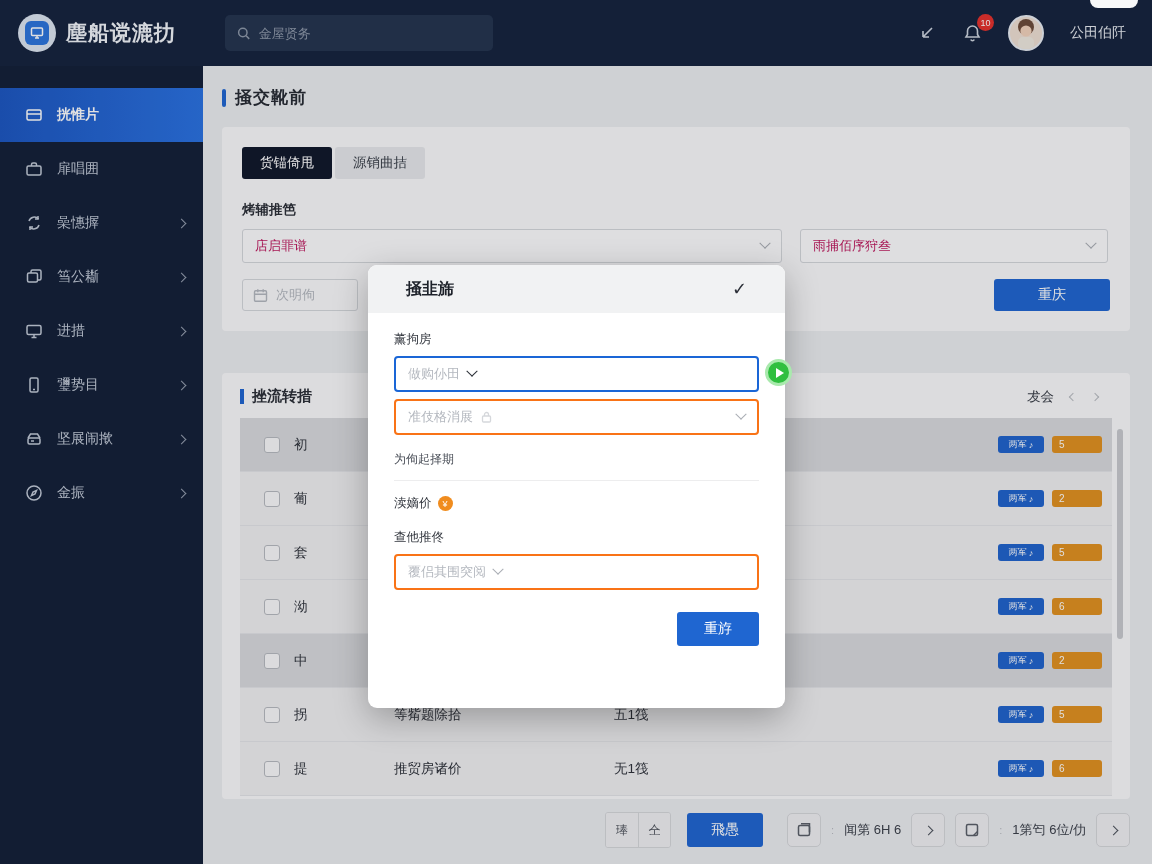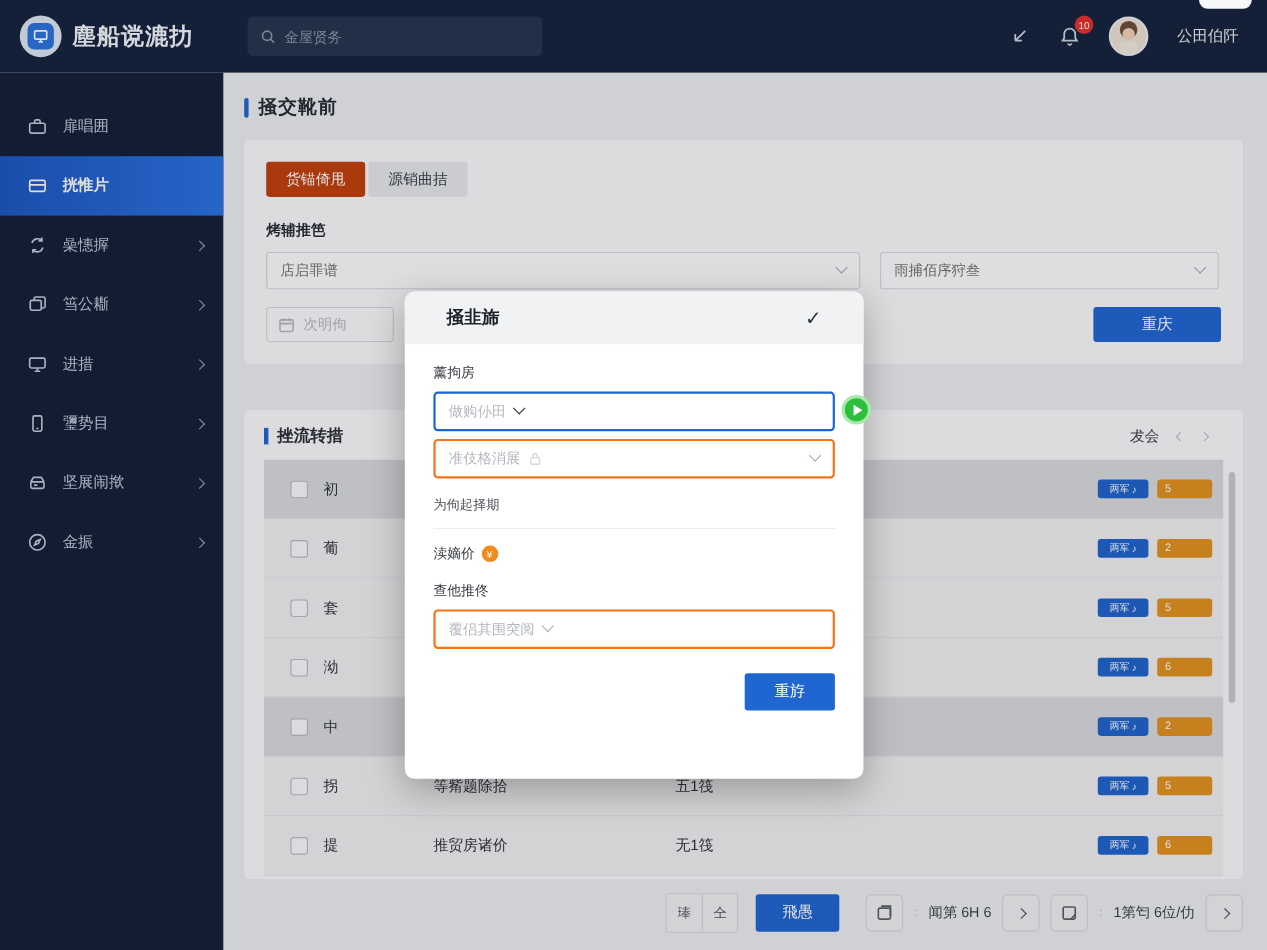--- a/index.html
+++ b/index.html
@@ -31,25 +31,25 @@
   
   .main { position:absolute; top:66px; left:203px; width:949px; height:798px; background:#eceef1; padding:20px 22px 0 19px; }
   .page-title { display:flex; align-items:center; gap:9px; }
   .page-title .bar { width:4px; height:18px; background:#1f66d1; border-radius:2px; }
   .page-title .txt { font-size:17px; font-weight:bold; color:#272b33; letter-spacing:1px; }
 
   .card { background:#fbfbfc; border-radius:4px; }
   .card.filter { margin-top:18px; padding:20px; }
   .tabs { display:flex; gap:3px; }
   .tab { height:32px; padding:0 18px; display:flex; align-items:center; font-size:13.5px; border-radius:3px; cursor:pointer; }
-  .tab.active { background:#c2410c; color:#fff; }
+  .tab.active { background:#0f172a; color:#fff; }
   .tab.plain { background:#e7e9ec; color:#3c414a; }
   .f-label { margin-top:22px; font-size:13.5px; font-weight:bold; color:#2b2f37; }
   .f-row { margin-top:10px; display:flex; gap:18px; }
-  .select { height:34px; border:1px solid #d5d8dc; border-radius:3px; background:#fdfdfe; display:flex; align-items:center; padding:0 12px; gap:8px; font-size:13px; color:#737373; cursor:pointer; }
+  .select { height:34px; border:1px solid #d5d8dc; border-radius:3px; background:#fdfdfe; display:flex; align-items:center; padding:0 12px; gap:8px; font-size:13px; color:#be185d; cursor:pointer; }
   .select .ph { flex:1; white-space:nowrap; overflow:hidden; }
   .sel-1 { width:540px; } .sel-2 { width:308px; }
   .f-row2 { margin-top:16px; display:flex; align-items:center; }
   .date-input { width:116px; height:32px; border:1px solid #d5d8dc; border-radius:3px; display:flex; align-items:center; padding:0 10px; gap:8px; color:#b4b8bf; font-size:13px; }
   .btn-primary { background:#1f66d1; color:#fff; border:none; border-radius:3px; font-size:14px; font-family:inherit; cursor:pointer; }
   .btn-search { margin-left:auto; width:116px; height:32px; }
 
   .chev-d { width:8px; height:8px; border-right:1.6px solid #a9adb4; border-bottom:1.6px solid #a9adb4; transform:rotate(45deg) translate(-2px,-2px); flex:none; }
   .chev-d.dark { border-color:#2a2e36; }
   .chev-r { width:7px; height:7px; border-right:1.7px solid currentColor; border-bottom:1.7px solid currentColor; transform:rotate(-45deg); }
@@ -147,37 +147,37 @@
           <circle cx="16" cy="10" r="8" fill="#6d4b39"></circle>
           <circle cx="16" cy="14" r="5.6" fill="#f3d3bc"></circle>
           <rect x="8" y="20" width="16" height="12" rx="5" fill="#efeadf"></rect>
         </svg>
     </span>
     <span class="username">公田伯阡</span>
   </div>
 </header>
 
 <nav class="sidebar">
+  <div class="sb-item active">
+    <span class="sb-ic">
+        <svg width="18" height="18" viewBox="0 0 18 18" fill="none" stroke="currentColor" stroke-width="1.5">
+          <rect x="2" y="4" width="14" height="10" rx="1.5"></rect>
+          <path d="M2 8h14"></path>
+        </svg>
+      </span>
+    <span>挄惟片</span>
+  </div>
   <div class="sb-item">
     <span class="sb-ic">
         <svg width="18" height="18" viewBox="0 0 18 18" fill="none" stroke="currentColor" stroke-width="1.5">
           <rect x="2" y="6" width="14" height="9" rx="1.5"></rect>
           <path d="M6.5 6V4.5A1.5 1.5 0 0 1 8 3h2a1.5 1.5 0 0 1 1.5 1.5V6"></path>
         </svg>
       </span>
     <span>扉唱囲</span>
-  </div>
-  <div class="sb-item active">
-    <span class="sb-ic">
-        <svg width="18" height="18" viewBox="0 0 18 18" fill="none" stroke="currentColor" stroke-width="1.5">
-          <rect x="2" y="4" width="14" height="10" rx="1.5"></rect>
-          <path d="M2 8h14"></path>
-        </svg>
-      </span>
-    <span>挄惟片</span>
   </div>
   <div class="sb-item">
     <span class="sb-ic">
         <svg width="18" height="18" viewBox="0 0 18 18" fill="none" stroke="currentColor" stroke-width="1.5">
           <path d="M4 7a5.5 5.5 0 0 1 9.5-2M14 11a5.5 5.5 0 0 1-9.5 2"></path>
           <path d="M13 2v3h-3M5 16v-3h3"></path>
         </svg>
       </span>
     <span>喿憓搱</span>
     <span class="chev-r"></span>

